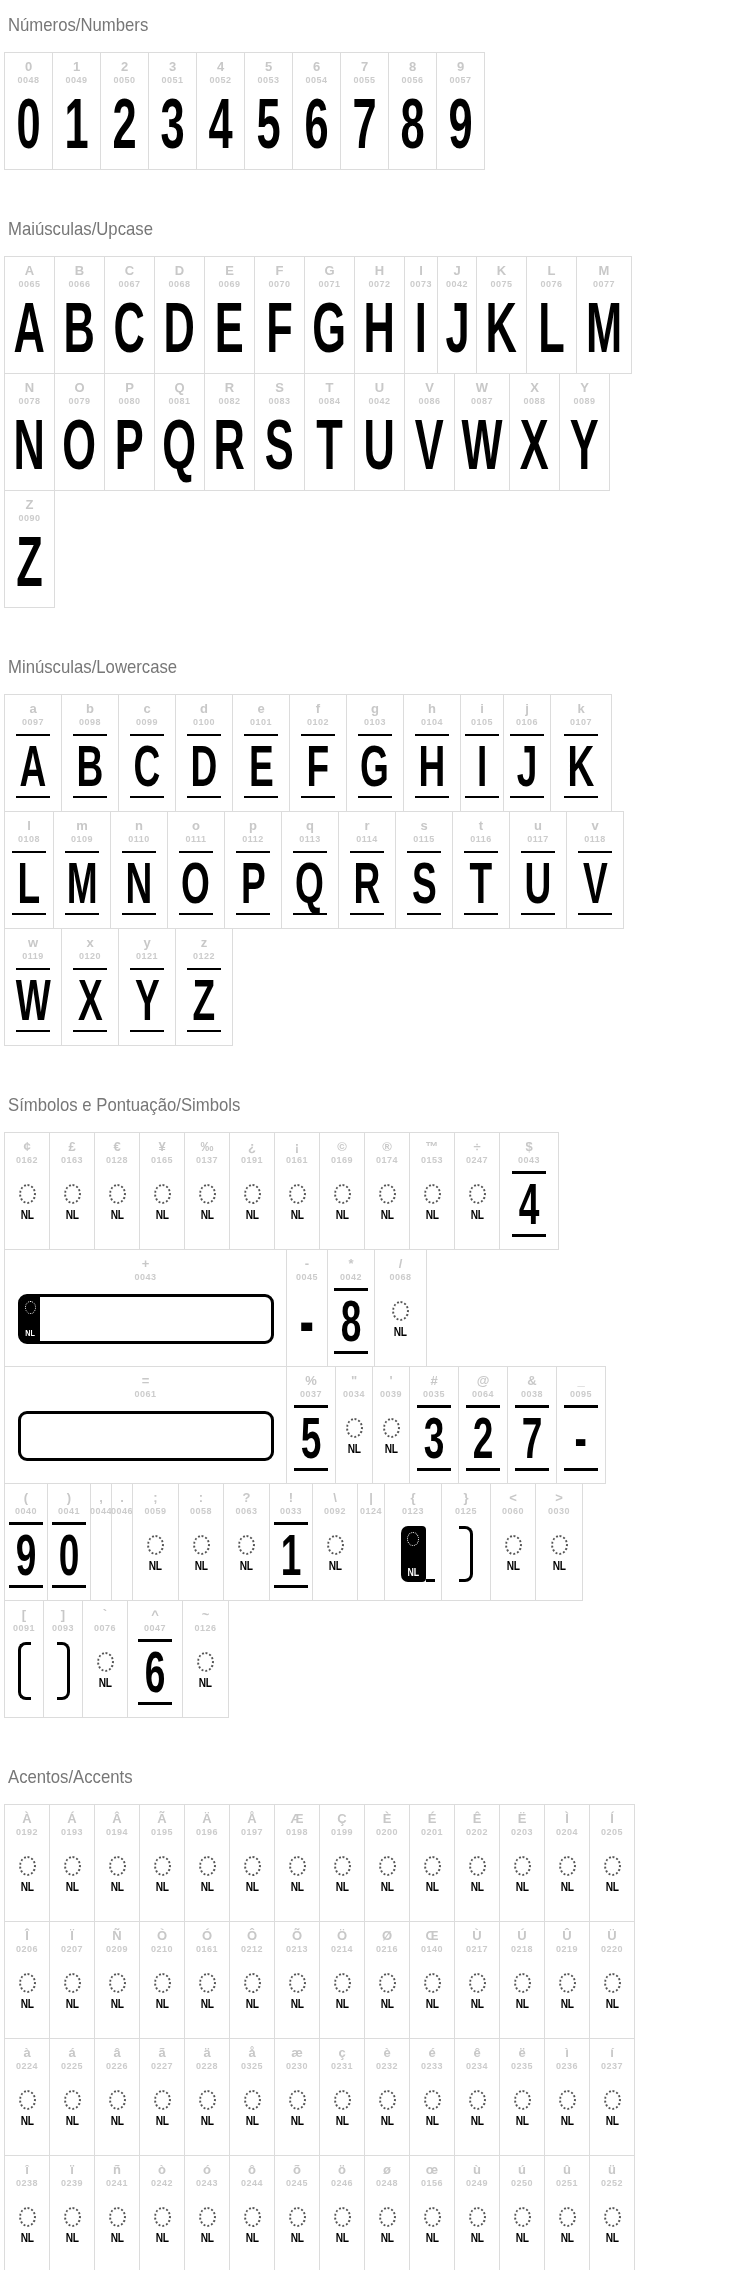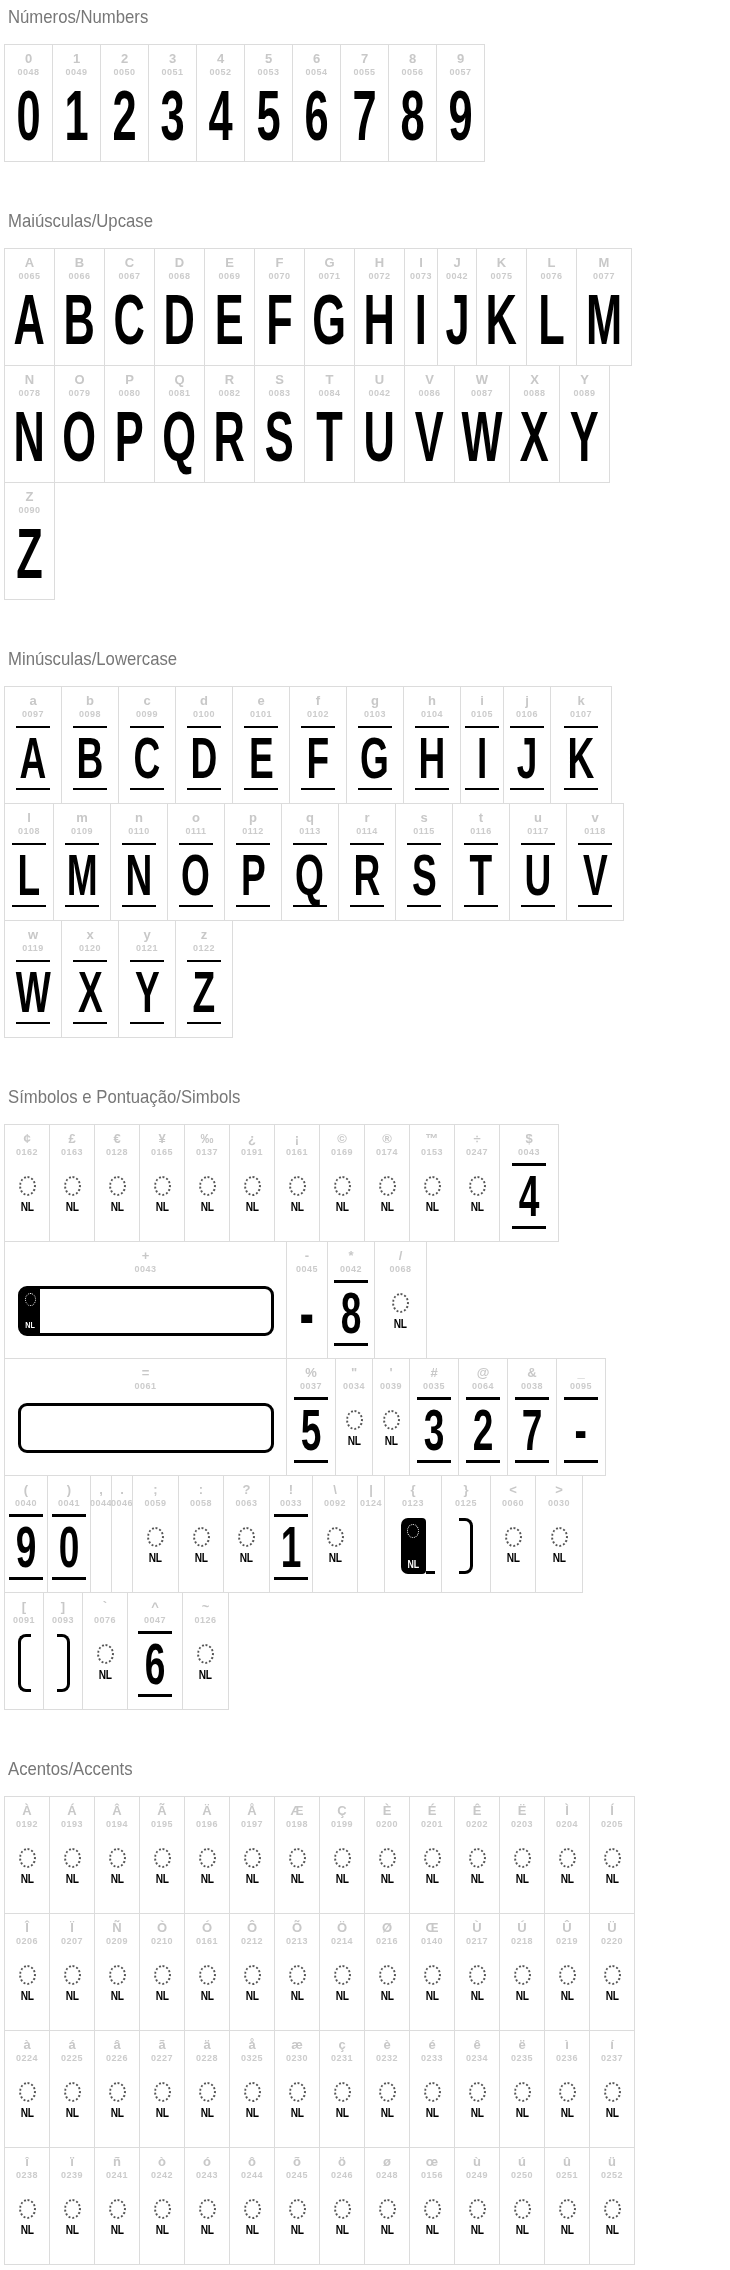--- a/index.html
+++ b/index.html
@@ -1,18 +1,18 @@
 <!DOCTYPE html>
 <html><head>
 <meta charset="utf-8">
 <style>
   html,body{margin:0;padding:0;background:#fff;width:730px;font-family:"Liberation Sans",sans-serif;}
   body{padding:2px 0 6px 4px;box-sizing:border-box;}
   .sec{margin-top:48px;}
-  .sec:first-child{margin-top:4px;}
+  .sec:first-child{margin-top:12px;}
   .sec-title{font-size:19px;line-height:22px;color:#777;margin:0 0 16px 4px;transform:scaleX(.88);transform-origin:0 50%;white-space:nowrap;font-weight:400;}
   .grid{display:inline-block;}
   .row{display:flex;}
   .row + .row{margin-top:-1px;}
   .cell{position:relative;display:flex;flex-direction:column;align-items:center;height:118px;box-sizing:border-box;background:#fff;border:1px solid #dcdcdc;overflow:visible;}
   .cell + .cell{margin-left:-1px;}
   .ch{margin-top:7px;font-size:13px;font-weight:bold;color:#c8c8c8;line-height:14px;white-space:nowrap;}
   .code{font-size:9px;font-weight:bold;color:#ccc;letter-spacing:.5px;line-height:12px;white-space:nowrap;}
   .gl{flex:1;display:flex;align-items:center;justify-content:center;width:100%;padding-bottom:8px;box-sizing:border-box;}
   

